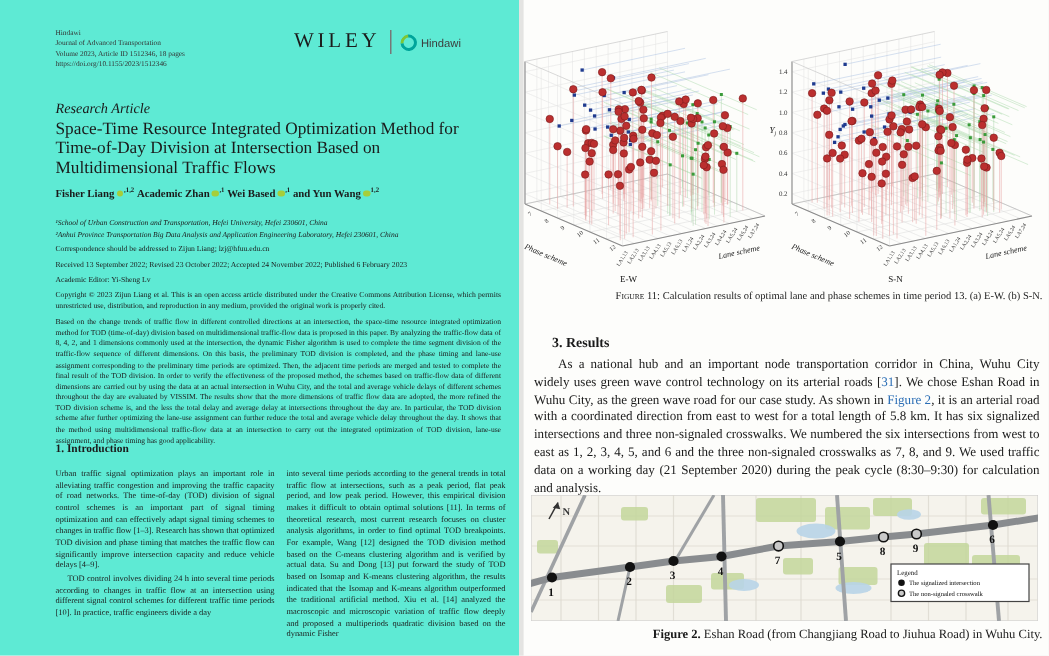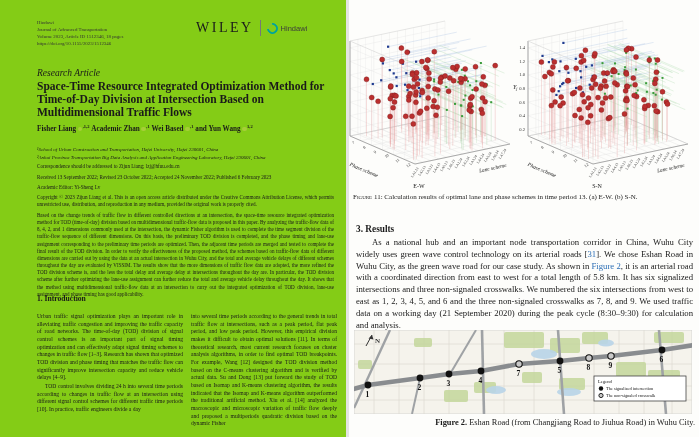--- a/index.html
+++ b/index.html
@@ -1,32 +1,32 @@
 <!DOCTYPE html>
 <html><head>
 <meta charset="utf-8">
 <style>
   * { margin:0; padding:0; box-sizing:border-box; }
   html,body { width:699px; height:437px; background:#f2f2f0; overflow:hidden;
               font-family:"Liberation Serif", serif; color:#1a1a1a; }
-  .page { position:absolute; top:0; height:437px; background:#84cc16; overflow:hidden; }
+  .page { position:absolute; top:0; height:437px; background:#5eead4; overflow:hidden; }
   #left-page  { left:0;   width:346px; }
   #right-page { left:349px; width:350px; background:#fdfdfb; }
   #page-divider { position:absolute; left:346px; top:0; width:3px; height:437px; background:#e4e4e2; }
 
   
   .pub-block { position:absolute; left:37px; top:19px; font-size:4.9px; line-height:1.45; color:#333; }
   .logo-row { position:absolute; left:196px; top:20px; display:flex; align-items:center; }
   .wiley { font-size:14px; letter-spacing:2.5px; color:#1b1b1b; font-family:"Liberation Serif",serif; }
   .logo-sep { width:1px; height:16px; background:#777; margin:0 6px; }
   .hindawi-circle { width:11px; height:11px; border-radius:50%; border:2.6px solid #00a59b;
                     border-left-color:#7ec636; margin-right:3px; transform:rotate(40deg); }
   .hindawi-word { font-size:7.5px; color:#3c3c3c; font-family:"Liberation Sans",sans-serif; }
   .research-article { position:absolute; left:37px; top:68px; font-style:italic; font-size:9.5px; }
-  .paper-title { position:absolute; left:37px; top:80px; width:295px; font-weight:bold;
+  .paper-title { position:absolute; left:37px; top:80px; width:295px; font-weight:normal;
                  font-size:11.5px; line-height:1.14; }
   .authors { position:absolute; left:37px; top:124px; width:295px; font-size:7.2px; font-weight:bold; }
   .orcid-dot { display:inline-block; width:4.5px; height:4.5px; border-radius:50%;
                background:#a6ce39; margin:0 0.5px 0 1.5px; }
   .authors sup { font-weight:bold; font-size:4.5px; }
   .affil { position:absolute; left:37px; top:146px; width:300px; font-style:italic;
            font-size:5px; line-height:1.5; }
   .meta-line { position:absolute; left:37px; width:300px; font-size:5.1px; }
   #corr  { top:163px; } #dates { top:173.5px; } #editor { top:184px; }
   .copyright { position:absolute; left:37px; top:194px; width:297px; font-size:5.1px;
@@ -38,23 +38,23 @@
          text-align:justify; }
   #col1 { left:37px; } #col2 { left:191px; }
   .col p + p { text-indent:8px; margin-top:1px; }
 
   
   .figs { position:absolute; left:0; top:6px; width:350px; height:182px; overflow:hidden; }
   .fig3d { position:absolute; top:0; }
   #fig3d-a { left:-42px; }
   #fig3d-b { left:136px; }
   .fig-caption { position:absolute; left:4px; top:193px; width:342px; font-size:7px;
-                 text-align:left; color:#222; }
+                 text-align:right; color:#222; }
   .sc { font-variant:small-caps; }
-  .sec3-head { position:absolute; left:7px; top:224px; font-size:9.3px; font-weight:bold; }
+  .sec3-head { position:absolute; left:19px; top:224px; font-size:9.3px; font-weight:bold; }
   .results-para { position:absolute; left:7px; top:237px; width:337px; font-size:8.7px;
                   line-height:1.36; text-align:justify; text-indent:16px; }
   .blue { color:#2a6db5; }
   .map-wrap { position:absolute; left:5px; top:330px; width:338px; height:84px; }
   .fig2-caption { position:absolute; left:9px; top:418px; width:337px; font-size:8.4px;text-align:right; }
   .fig2-caption b { font-weight:bold; }
 
   svg text { font-family:"Liberation Serif", serif; }
 </style>
 </head>

